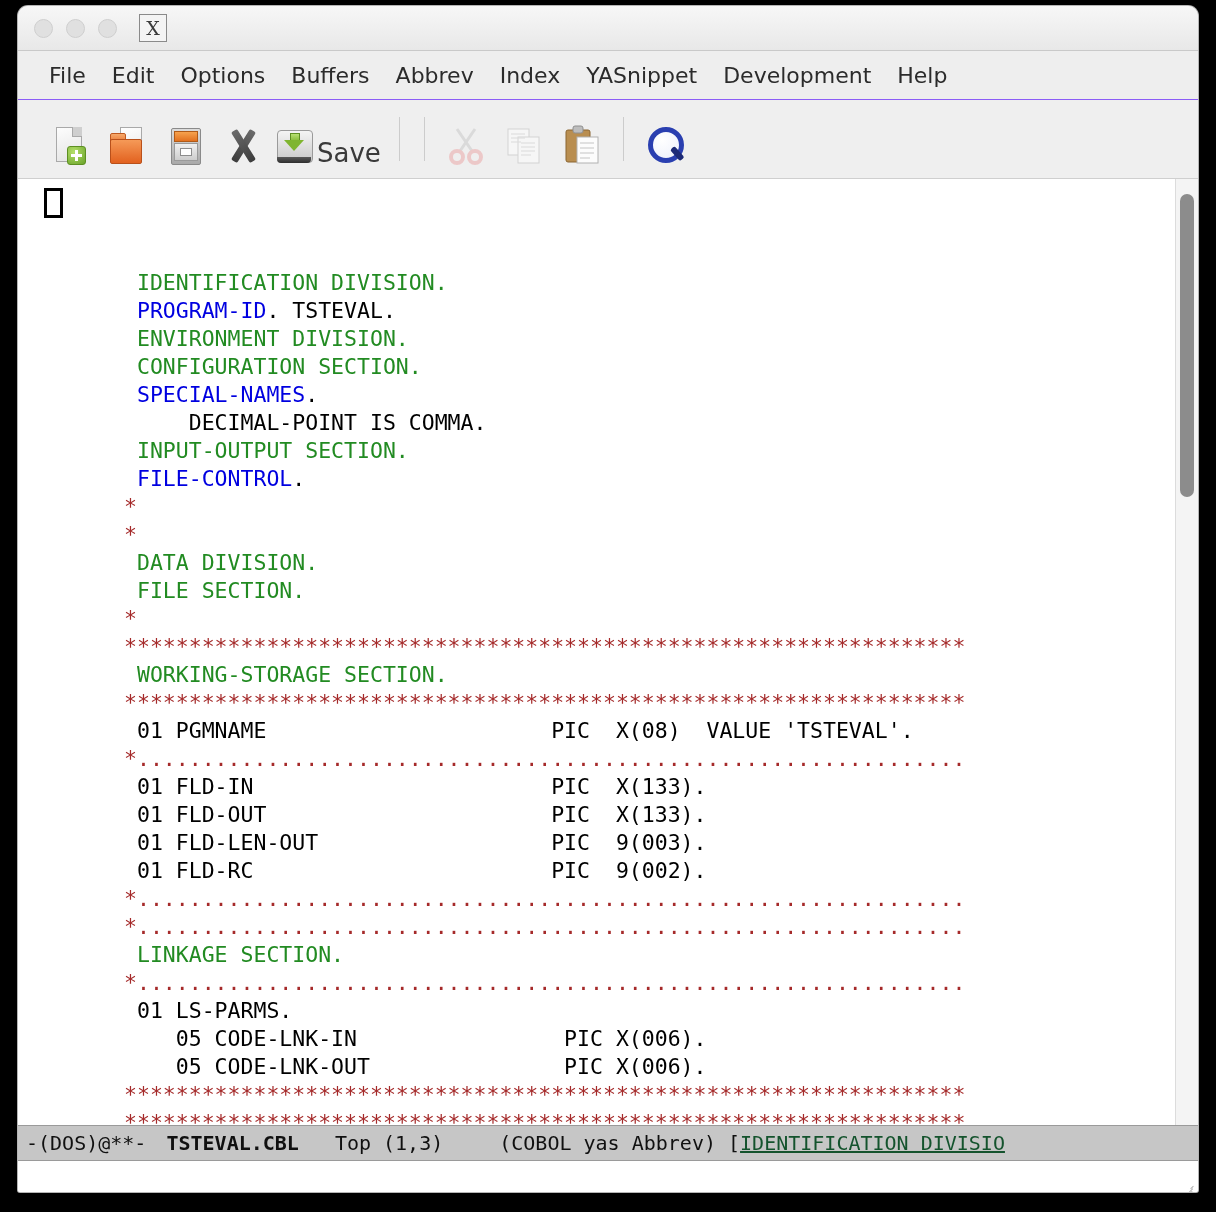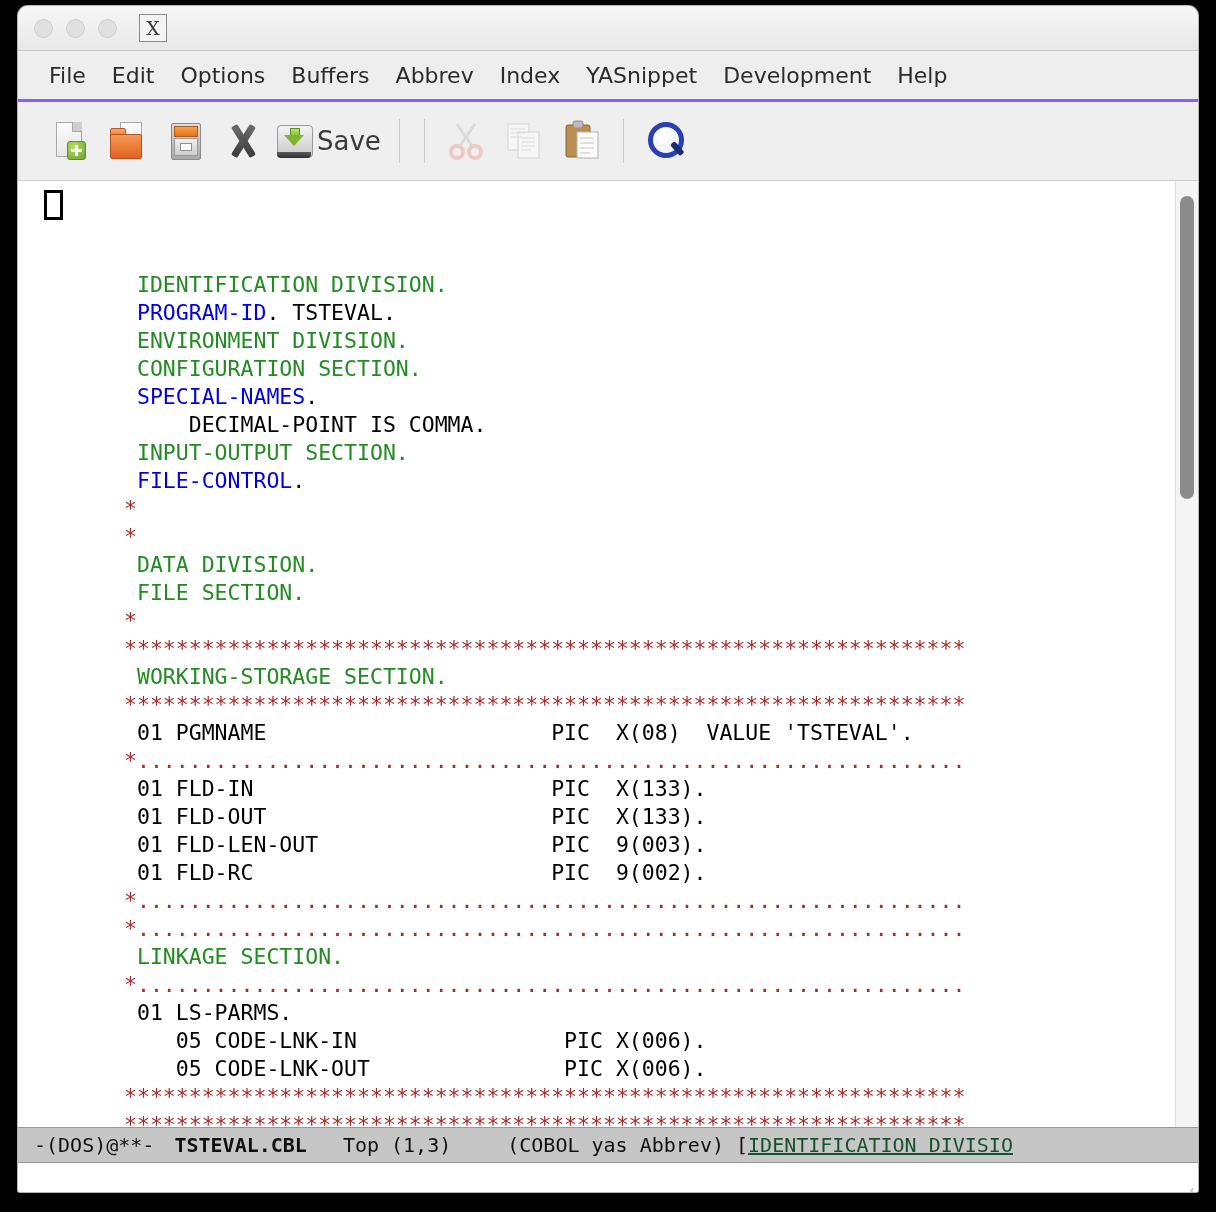--- a/index.html
+++ b/index.html
@@ -25,34 +25,34 @@
     display:flex;align-items:center;justify-content:center;
     font-family:"DejaVu Serif",serif;font-size:19px;color:#3b3b3b;line-height:1;
   }
   .title-text{
     margin-left:12px;font-family:"DejaVu Sans",sans-serif;font-size:21px;font-weight:bold;color:#1a1a1a;
     white-space:nowrap;letter-spacing:-0.2px;
   }
 
   
   .menubar{
-    height:48px;background:#eeeeee;border-bottom:3px solid #8b5cf6;
+    height:48px;background:#eeeeee;border-bottom:1px solid #8b5cf6;
     display:flex;align-items:center;padding-left:18px;gap:0px;
   }
   .menu-item{
     font-size:22px;color:#2b2b2b;padding:4px 13px;white-space:nowrap;
     font-family:"DejaVu Sans",sans-serif;cursor:default;
   }
 
   
   .toolbar{
     height:78px;background:#efefef;border-bottom:1px solid #cfcfcf;
     display:flex;align-items:center;padding-left:22px;
   }
-  .tb-btn{display:flex;align-items:center;justify-content:center;width:58px;height:58px;position:relative;}
+  .tb-btn{display:flex;align-items:flex-end;justify-content:center;width:58px;height:58px;position:relative;}
   .tb-btn.with-label{width:auto;padding-right:6px;}
   .tb-label{font-size:26px;color:#3a3a3a;font-family:"DejaVu Sans",sans-serif;margin-left:1px;}
   .tb-sep{width:1px;height:44px;background:#cccccc;margin:0 12px;}
 
   .ico{width:44px;height:44px;position:relative;display:block;}
 
   
   .ico-newfile .page{position:absolute;left:9px;top:3px;width:24px;height:33px;
     background:linear-gradient(160deg,#fdfdfd,#e3e3e3);border:1px solid #a9a9a9;}
   .ico-newfile .fold{position:absolute;right:-1px;top:-1px;width:9px;height:9px;
@@ -284,21 +284,21 @@
     <div class="fringe"></div>
     <div class="codearea" id="codearea">
       <div class="cursor-box"></div>
     <div class="code-line"><span class="tok-green"> IDENTIFICATION DIVISION.</span></div><div class="code-line"><span class="tok-blue"> PROGRAM-ID</span><span class="tok-black">. TSTEVAL.</span></div><div class="code-line"><span class="tok-green"> ENVIRONMENT DIVISION.</span></div><div class="code-line"><span class="tok-green"> CONFIGURATION SECTION.</span></div><div class="code-line"><span class="tok-blue"> SPECIAL-NAMES</span><span class="tok-black">.</span></div><div class="code-line"><span class="tok-black">     DECIMAL-POINT IS COMMA.</span></div><div class="code-line"><span class="tok-green"> INPUT-OUTPUT SECTION.</span></div><div class="code-line"><span class="tok-blue"> FILE-CONTROL</span><span class="tok-black">.</span></div><div class="code-line"><span class="tok-comment">*</span></div><div class="code-line"><span class="tok-comment">*</span></div><div class="code-line"><span class="tok-green"> DATA DIVISION.</span></div><div class="code-line"><span class="tok-green"> FILE SECTION.</span></div><div class="code-line"><span class="tok-comment">*</span></div><div class="code-line"><span class="tok-comment">*****************************************************************</span></div><div class="code-line"><span class="tok-green"> WORKING-STORAGE SECTION.</span></div><div class="code-line"><span class="tok-comment">*****************************************************************</span></div><div class="code-line"><span class="tok-black"> 01 PGMNAME                      PIC  X(08)  VALUE 'TSTEVAL'.</span></div><div class="code-line"><span class="tok-comment">*................................................................</span></div><div class="code-line"><span class="tok-black"> 01 FLD-IN                       PIC  X(133).</span></div><div class="code-line"><span class="tok-black"> 01 FLD-OUT                      PIC  X(133).</span></div><div class="code-line"><span class="tok-black"> 01 FLD-LEN-OUT                  PIC  9(003).</span></div><div class="code-line"><span class="tok-black"> 01 FLD-RC                       PIC  9(002).</span></div><div class="code-line"><span class="tok-comment">*................................................................</span></div><div class="code-line"><span class="tok-comment">*................................................................</span></div><div class="code-line"><span class="tok-green"> LINKAGE SECTION.</span></div><div class="code-line"><span class="tok-comment">*................................................................</span></div><div class="code-line"><span class="tok-black"> 01 LS-PARMS.</span></div><div class="code-line"><span class="tok-black">    05 CODE-LNK-IN                PIC X(006).</span></div><div class="code-line"><span class="tok-black">    05 CODE-LNK-OUT               PIC X(006).</span></div><div class="code-line"><span class="tok-comment">*****************************************************************</span></div><div class="code-line"><span class="tok-comment">*****************************************************************</span></div></div>
     <div class="vscroll">
       <div class="vthumb" id="vthumb" style="top: 15.46px; height: 302.72px;"></div>
     </div>
   </div>
 
   <div class="modeline">
-    <span class="ml-seg" style="margin-left:16px;">-(DOS)@**-</span>
+    <span class="ml-seg" style="margin-left:8px;">-(DOS)@**-</span>
     <span class="ml-seg" style="margin-left:20px;"></span>
     <span class="ml-seg ml-bold">TSTEVAL.CBL</span>
     <span class="ml-seg" style="margin-left:36px;"></span>
     <span class="ml-seg">Top (1,3)</span>
     <span class="ml-seg" style="margin-left:56px;"></span>
     <span class="ml-seg">(COBOL yas Abbrev)</span>
     <span class="ml-seg" style="margin-left:12px;">[</span>
     <span class="ml-seg ml-link">IDENTIFICATION DIVISIO</span>
   </div>
 

